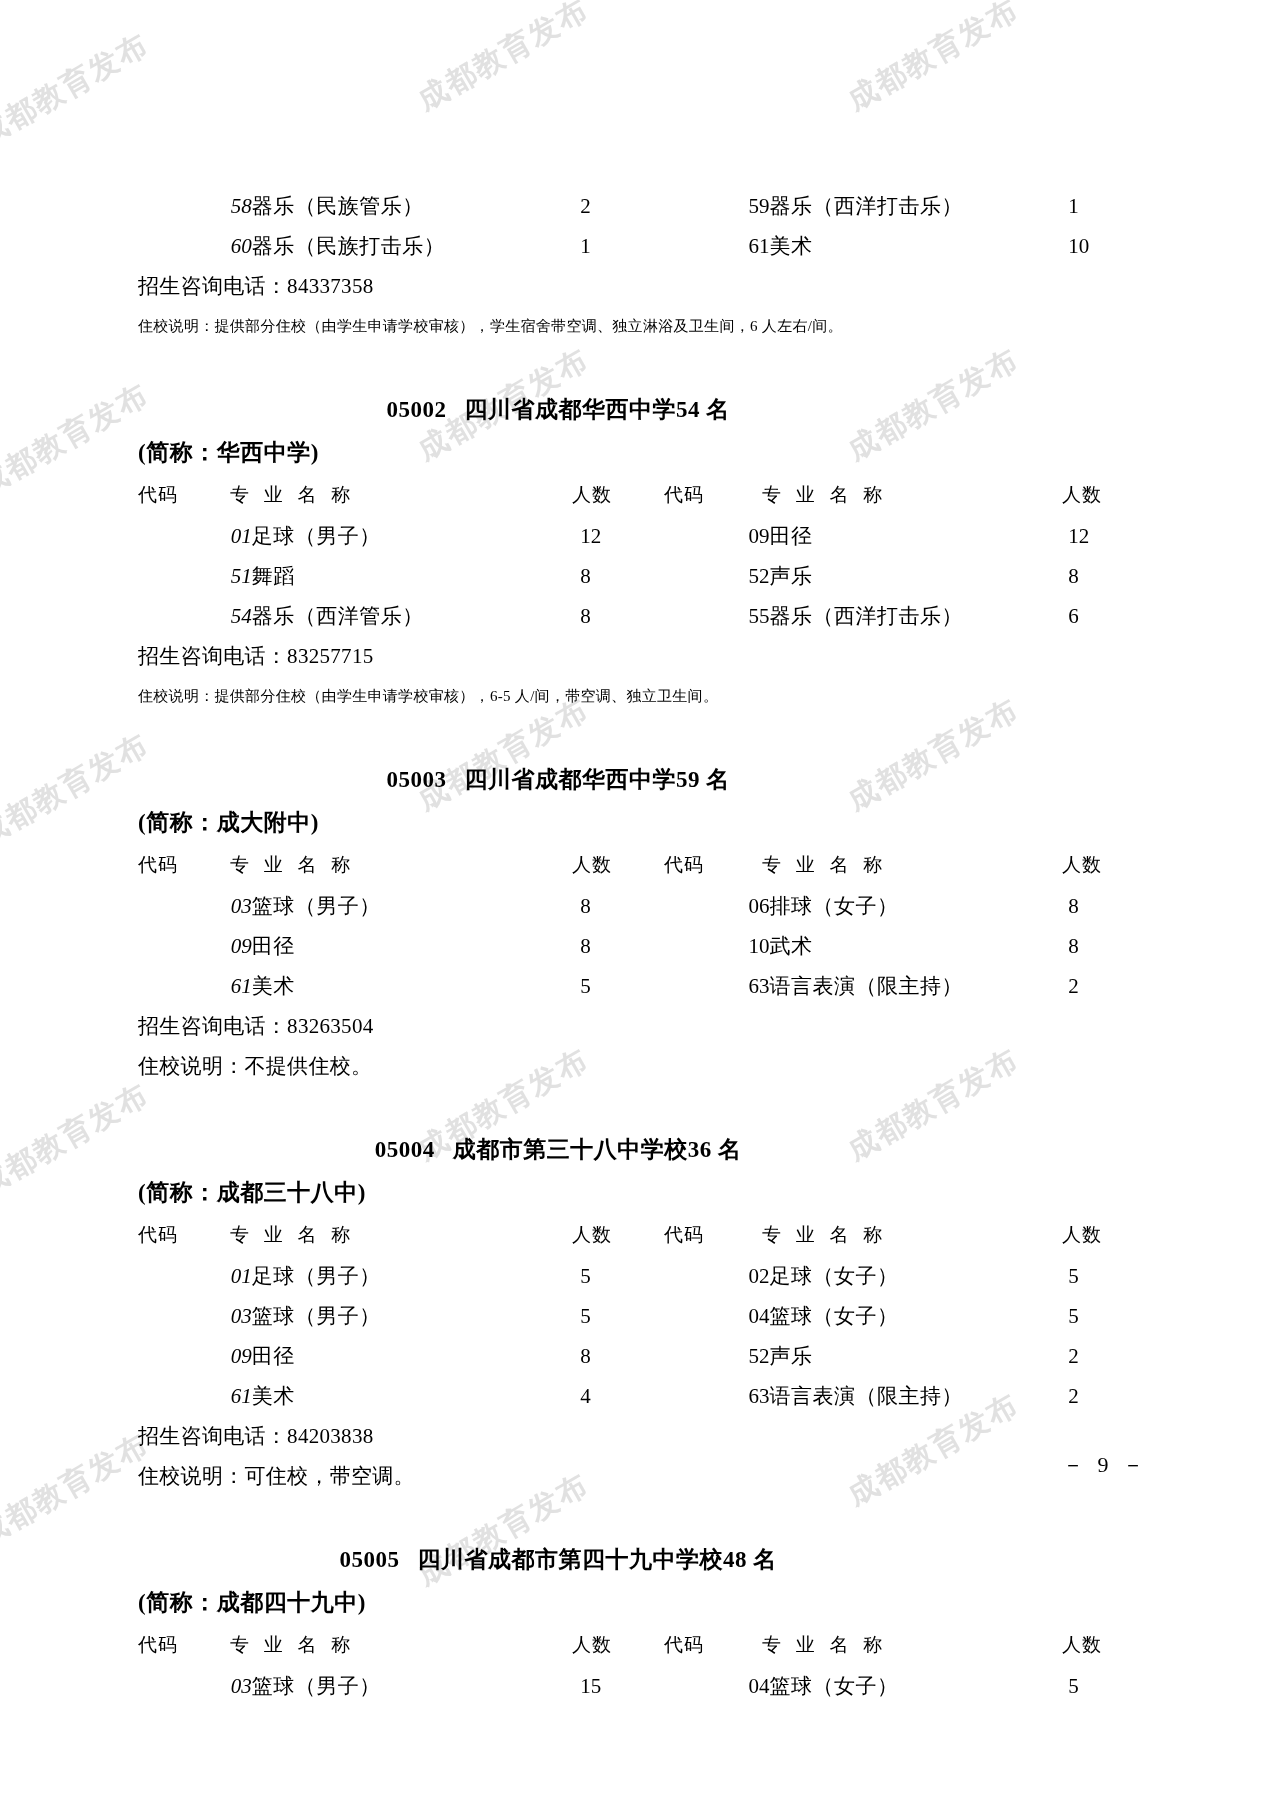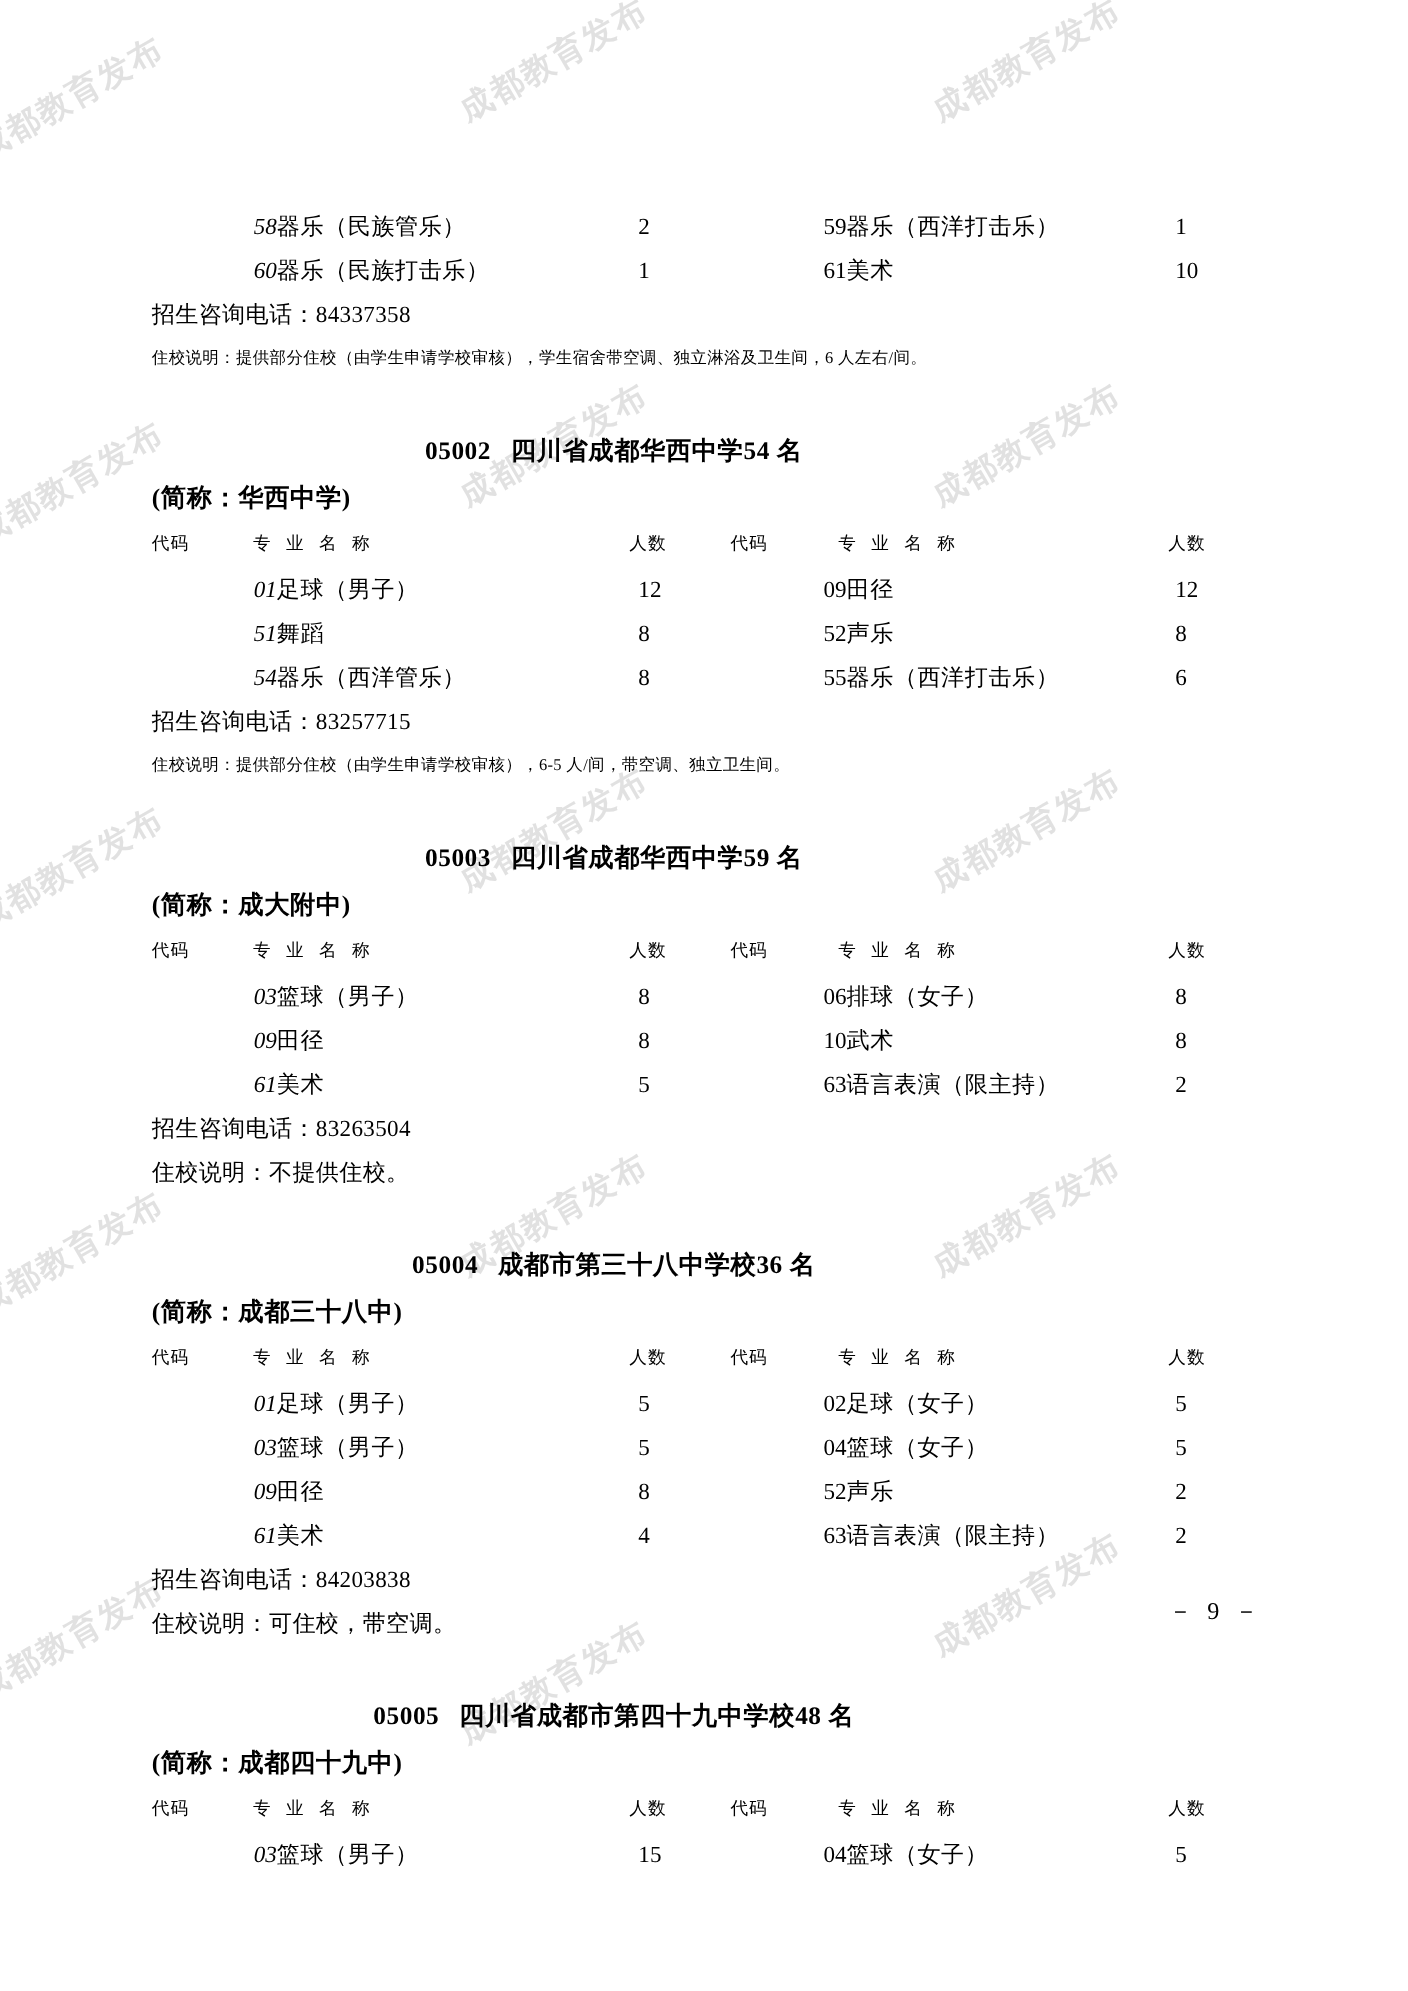--- a/index.html
+++ b/index.html
@@ -84,21 +84,21 @@
     letter-spacing: 0.5px;
   }
   .c-num2 {
     width: 80px;
     text-align: left;
   }
 
   .hdr-row {
     display: flex;
     align-items: flex-start;
-    font-size: 16px;
+    font-size: 19px;
     line-height: 42px;
     white-space: nowrap;
   }
   .h-code {
     width: 92px;
     text-align: left;
     letter-spacing: 1px;
   }
   .h-name {
     width: 330px;

